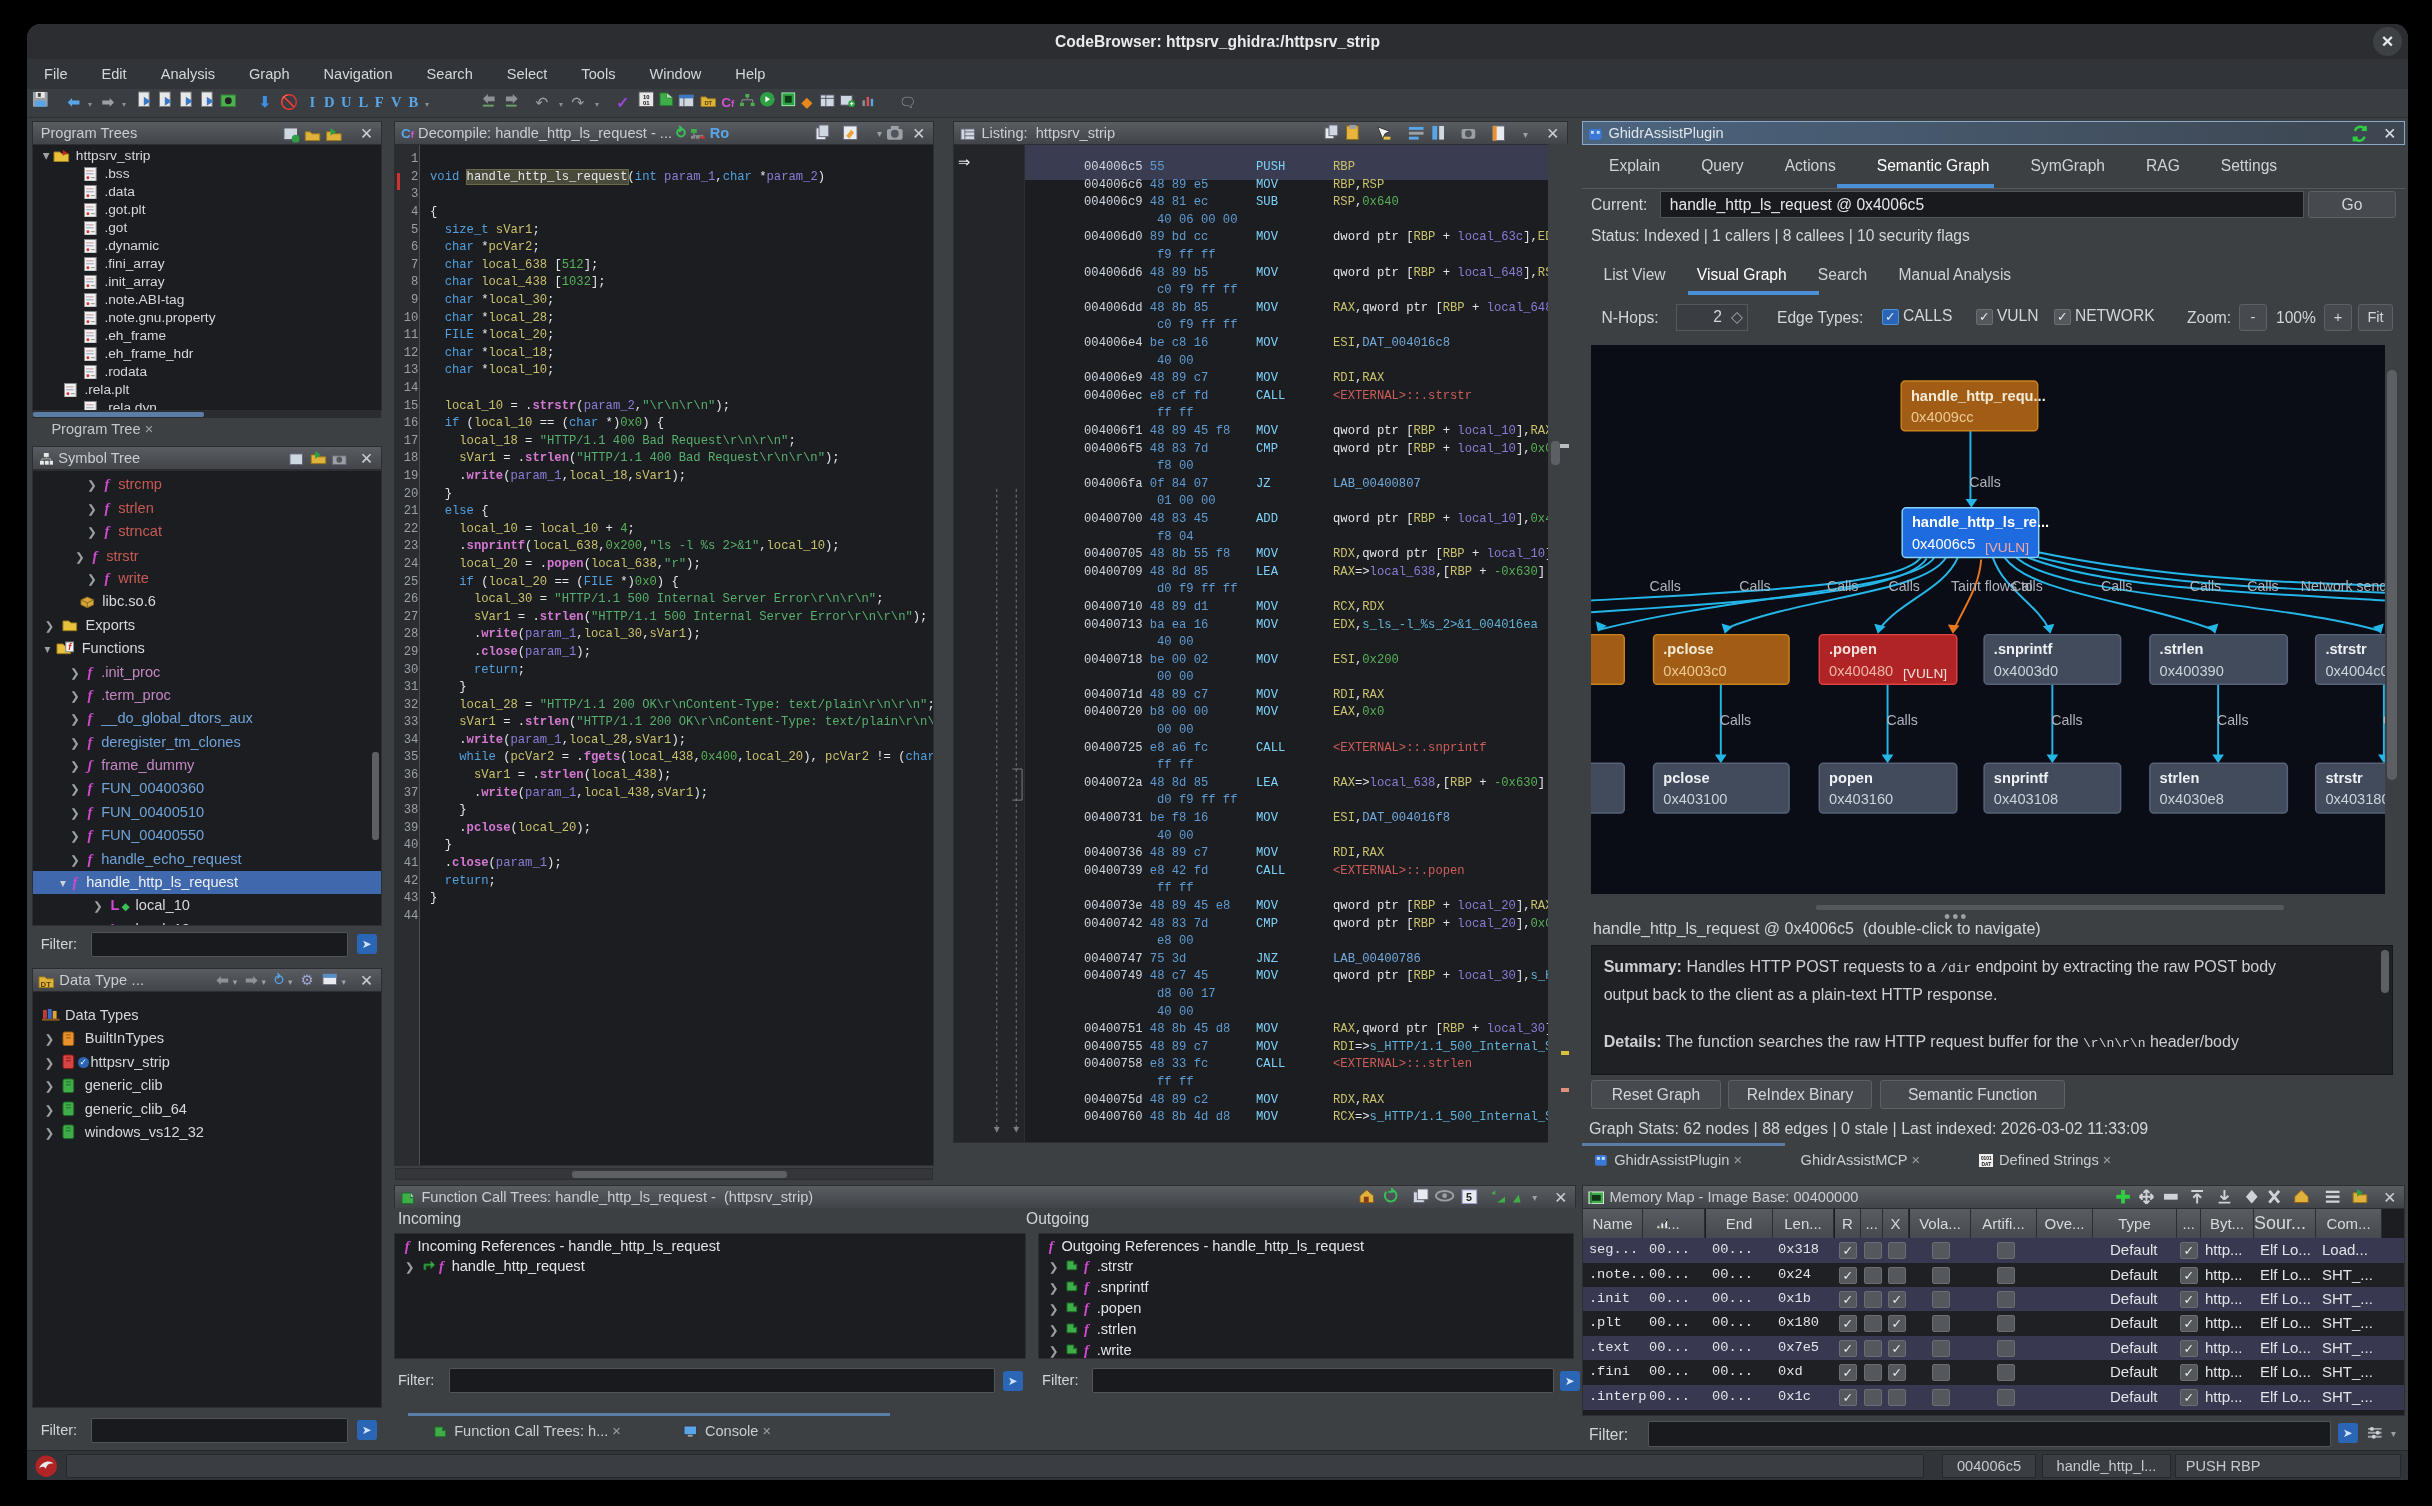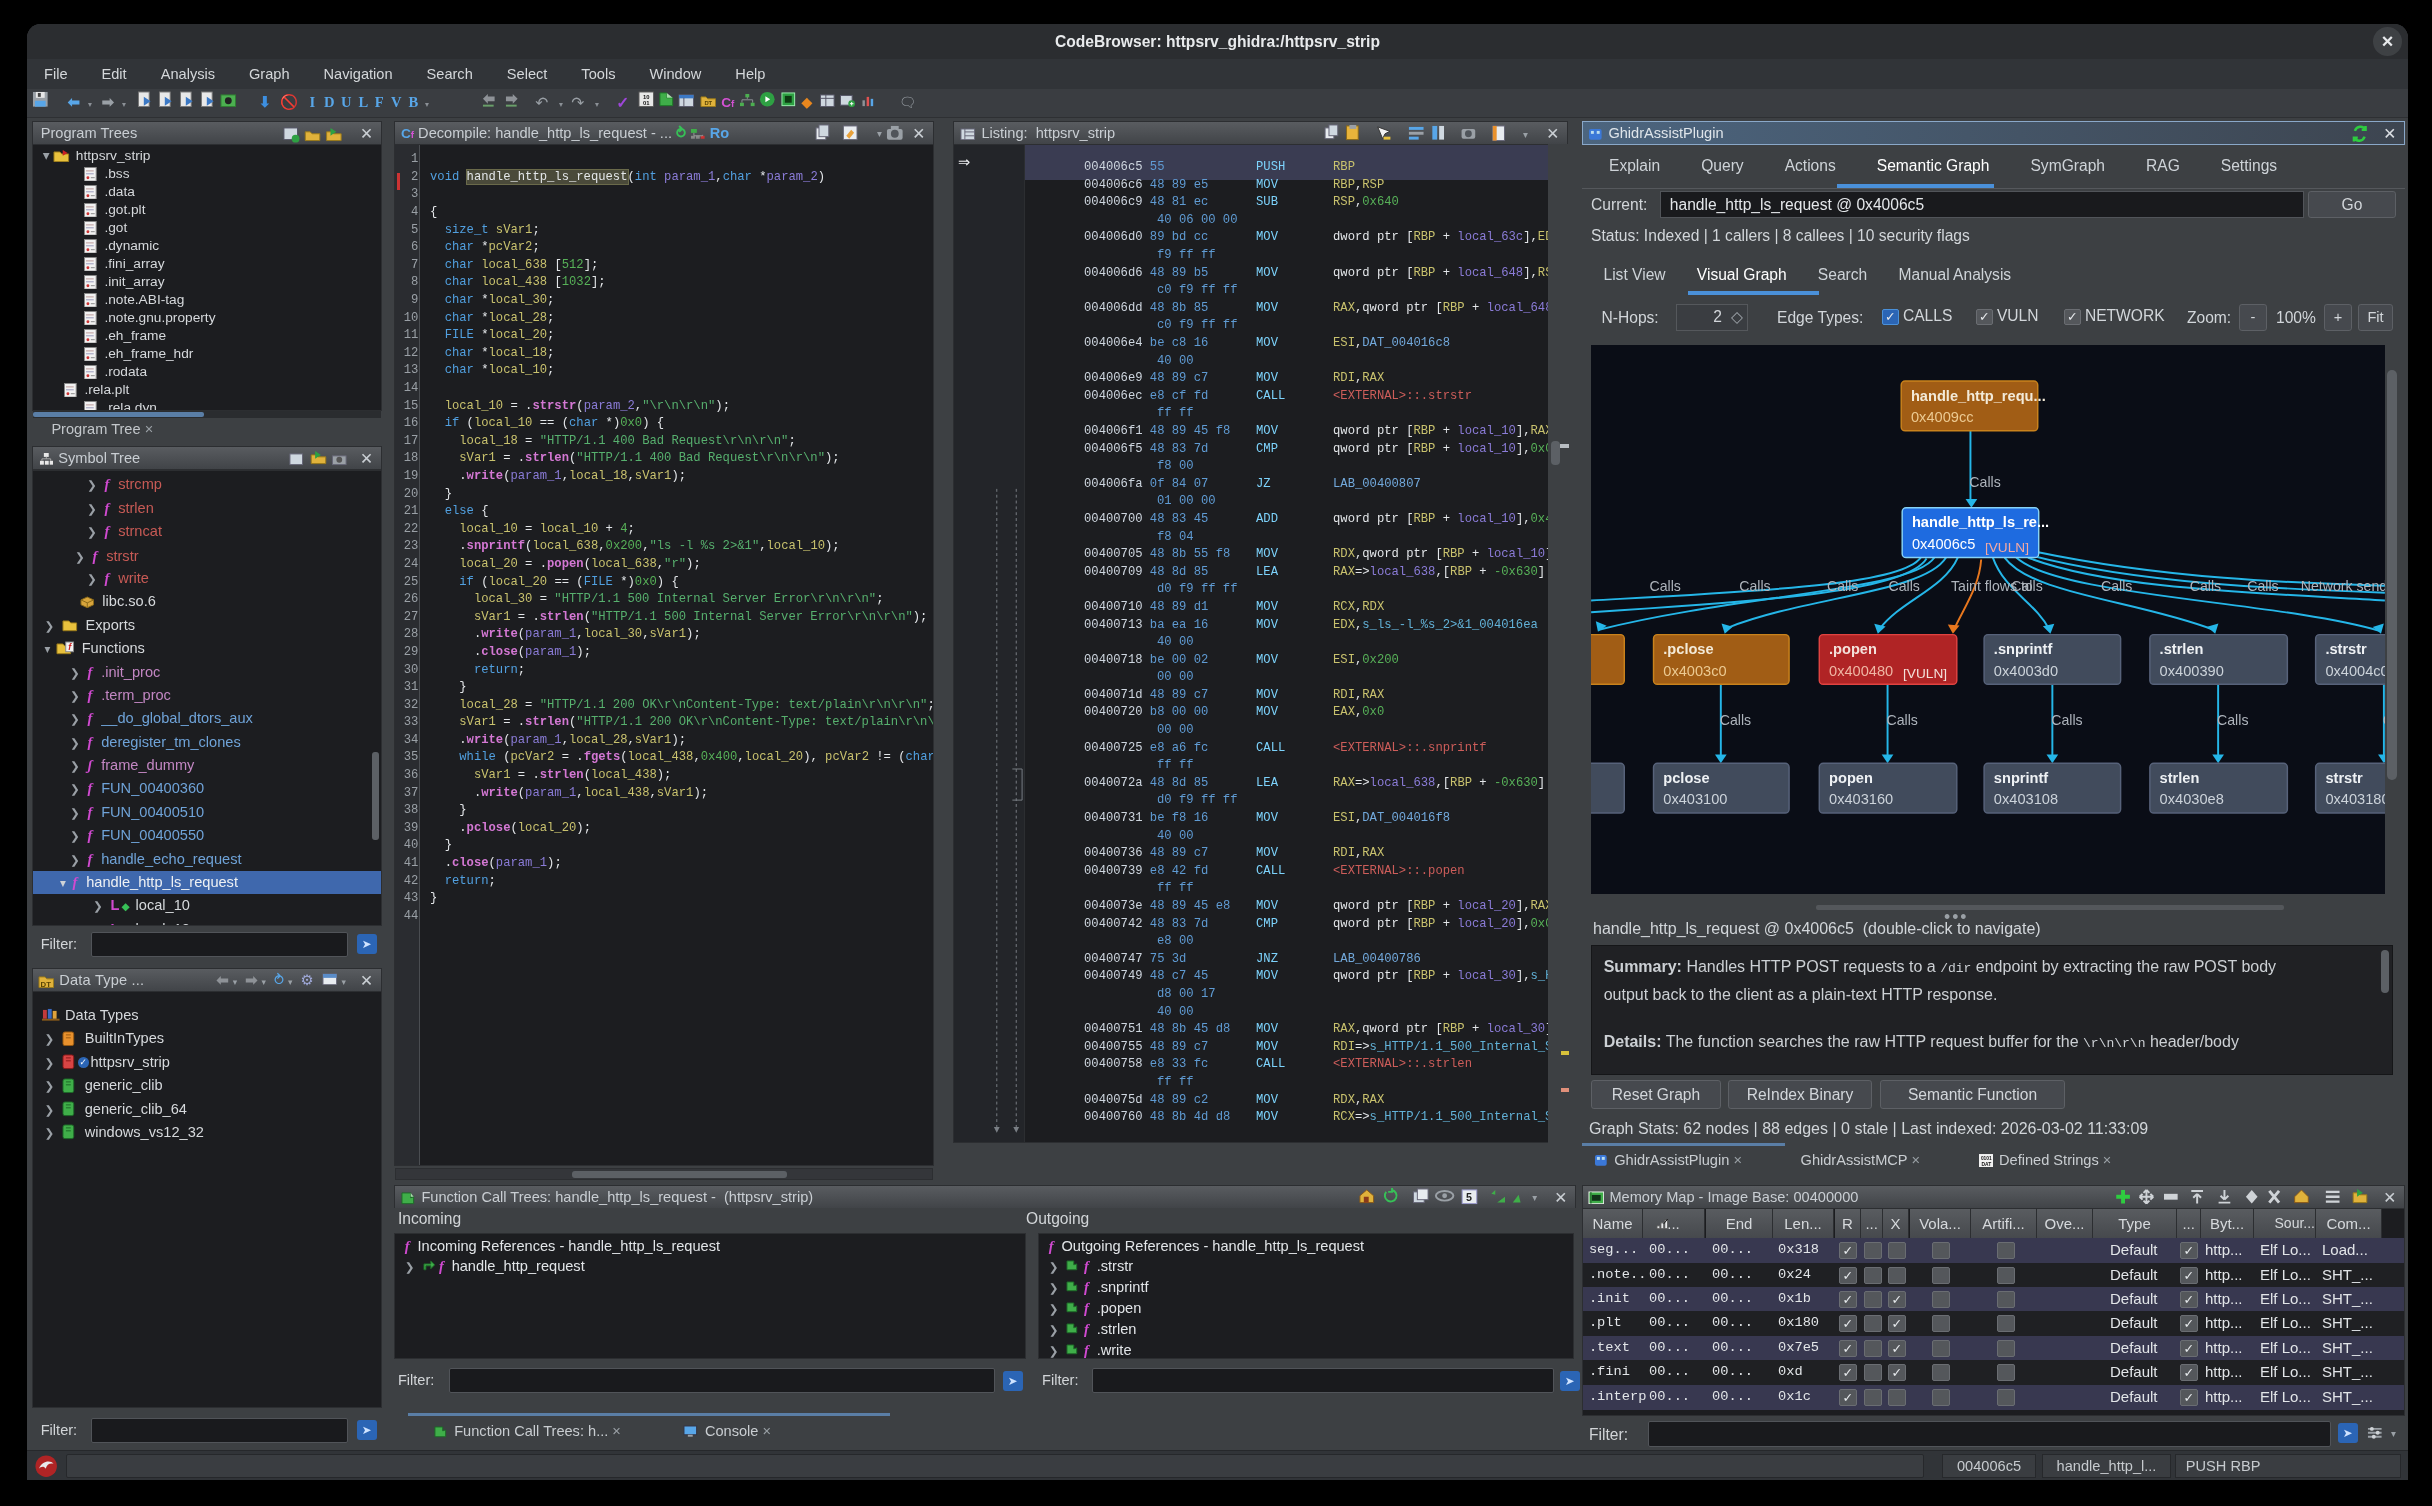--- a/index.html
+++ b/index.html
@@ -485,21 +485,21 @@
 <div class="abs" style="left:1555px;top:232px;width:823px;height:39px;font-size:15.6px"><span class="ghtab" style="line-height:37px;padding:0 15.6px;margin-left:5.9px">List View</span><span class="ghtab" style="line-height:37px;padding:0 15.6px;color:#fff">Visual Graph</span><span class="ghtab" style="line-height:37px;padding:0 15.6px">Search</span><span class="ghtab" style="line-height:37px;padding:0 15.6px">Manual Analysis</span><div style="position:absolute;left:106px;top:35px;width:131px;height:3.9px;background:#4a90d9"></div></div>
 <div class="abs" style="left:1555px;top:277px;width:823px;height:37px;font-size:15.6px;color:#d2d6da">
       <span style="position:absolute;left:19.5px;top:7.8px">N-Hops:</span>
       <span style="position:absolute;left:94px;top:2.9px;width:72px;height:27px;background:#3a3d41;border:1px solid #55585c">
         <span style="position:absolute;right:25px;top:2.9px">2</span>
         <span style="position:absolute;right:3.9px;top:2.9px;color:#9aa0a6">◇</span>
       </span>
       <span style="position:absolute;left:195px;top:7.8px">Edge Types:</span>
       <span style="position:absolute;left:300px;top:5.9px"><span class="chk" style="background:#2b65b5;border-color:#4a90d9">✓</span> CALLS</span>
       <span style="position:absolute;left:394px;top:5.9px"><span class="chk">✓</span> VULN</span>
-      <span style="position:absolute;left:482px;top:5.9px"><span class="chk">✓</span> NETWORK</span>
+      <span style="position:absolute;left:472px;top:5.9px"><span class="chk">✓</span> NETWORK</span>
       <span style="position:absolute;left:605px;top:7.8px">Zoom:</span>
       <span class="btn" style="left:657px;top:2.9px;width:28px;height:27px;line-height:25px">-</span>
       <span style="position:absolute;left:694px;top:7.8px">100%</span>
       <span class="btn" style="left:742px;top:2.9px;width:28px;height:27px;line-height:25px">+</span>
       <span class="btn" style="left:776px;top:2.9px;width:35px;height:27px;line-height:25px">Fit</span>
     </div>
 <div class="abs" style="left:1564px;top:321px;width:794px;height:549px;background:#0a0d16;overflow:hidden"><svg width="794" height="549" viewBox="0 0 814 563">
         <path d="M389 88 V160" stroke="#25b6e8" stroke-width="2" fill="none"></path>
         <path d="M384 158 L390 167 L396 158 Z" fill="#25b6e8" transform="rotate(0 390 167)"></path>
         <path d="M338 218 C 318 246, 180 252, 0 262" stroke="#25b6e8" stroke-width="2" fill="none"></path>
@@ -663,21 +663,21 @@
         <div class="cell" style="left:190px;top:0;width:61px;height:29px;line-height:29px;text-align:center;background:linear-gradient(#595c60,#46494d);border-right:1px solid #2c2e31;color:#d6d9dc;font-size:15px">Len...</div>
         <div class="cell" style="left:252px;top:0;width:26px;height:29px;line-height:29px;text-align:center;background:linear-gradient(#595c60,#46494d);border-right:1px solid #2c2e31;color:#d6d9dc;font-size:15px">R</div>
         <div class="cell" style="left:278px;top:0;width:22.4px;height:29px;line-height:29px;text-align:center;background:linear-gradient(#595c60,#46494d);border-right:1px solid #2c2e31;color:#d6d9dc;font-size:15px">...</div>
         <div class="cell" style="left:300px;top:0;width:26px;height:29px;line-height:29px;text-align:center;background:linear-gradient(#595c60,#46494d);border-right:1px solid #2c2e31;color:#d6d9dc;font-size:15px">X</div>
         <div class="cell" style="left:327px;top:0;width:61px;height:29px;line-height:29px;text-align:center;background:linear-gradient(#595c60,#46494d);border-right:1px solid #2c2e31;color:#d6d9dc;font-size:15px">Vola...</div>
         <div class="cell" style="left:388px;top:0;width:66px;height:29px;line-height:29px;text-align:center;background:linear-gradient(#595c60,#46494d);border-right:1px solid #2c2e31;color:#d6d9dc;font-size:15px">Artifi...</div>
         <div class="cell" style="left:454px;top:0;width:56px;height:29px;line-height:29px;text-align:center;background:linear-gradient(#595c60,#46494d);border-right:1px solid #2c2e31;color:#d6d9dc;font-size:15px">Ove...</div>
         <div class="cell" style="left:510px;top:0;width:84px;height:29px;line-height:29px;text-align:center;background:linear-gradient(#595c60,#46494d);border-right:1px solid #2c2e31;color:#d6d9dc;font-size:15px">Type</div>
         <div class="cell" style="left:594px;top:0;width:24.4px;height:29px;line-height:29px;text-align:center;background:linear-gradient(#595c60,#46494d);border-right:1px solid #2c2e31;color:#d6d9dc;font-size:15px">...</div>
         <div class="cell" style="left:618px;top:0;width:53px;height:29px;line-height:29px;text-align:center;background:linear-gradient(#595c60,#46494d);border-right:1px solid #2c2e31;color:#d6d9dc;font-size:15px">Byt...</div>
-        <div class="cell" style="left:671px;top:0;width:62px;height:29px;line-height:29px;text-align:right;background:linear-gradient(#595c60,#46494d);border-right:1px solid #2c2e31;color:#d6d9dc;font-size:14px">Sour...</div>
+        <div class="cell" style="left:671px;top:0;width:62px;height:29px;line-height:29px;text-align:left;background:linear-gradient(#595c60,#46494d);border-right:1px solid #2c2e31;color:#d6d9dc;font-size:18px">Sour...</div>
         <div class="cell" style="left:733px;top:0;width:66px;height:29px;line-height:29px;text-align:center;background:linear-gradient(#595c60,#46494d);border-right:1px solid #2c2e31;color:#d6d9dc;font-size:15px">Com...</div>
         <svg style="position:absolute;left:72px;top:7.8px" width="15.6" height="13.7" viewBox="0 0 16 14">
           <path d="M2 12 h3 v-3 h-3z M6 12 h3 v-6 h-3z M10 12 h3 v-9 h-3z" fill="#e8eaec" stroke="#555"></path>
           <path d="M13 2 l-4 5" stroke="#111"></path>
         </svg>
       </div>
 <div class="abs" style="left:0;top:29px;width:823px;height:24.4px;background:#383850;color:#e2e5e8;font-size:15px;line-height:24.4px">
         <span class="cell mono" style="left:5.9px;width:57px;font-size:13.7px;line-height:24.4px">seg...</span>
         <span class="cell mono" style="left:66px;width:55px;font-size:13.7px;line-height:24.4px">00...</span>
         <span class="cell mono" style="left:129px;width:59px;font-size:13.7px;line-height:24.4px">00...</span>

